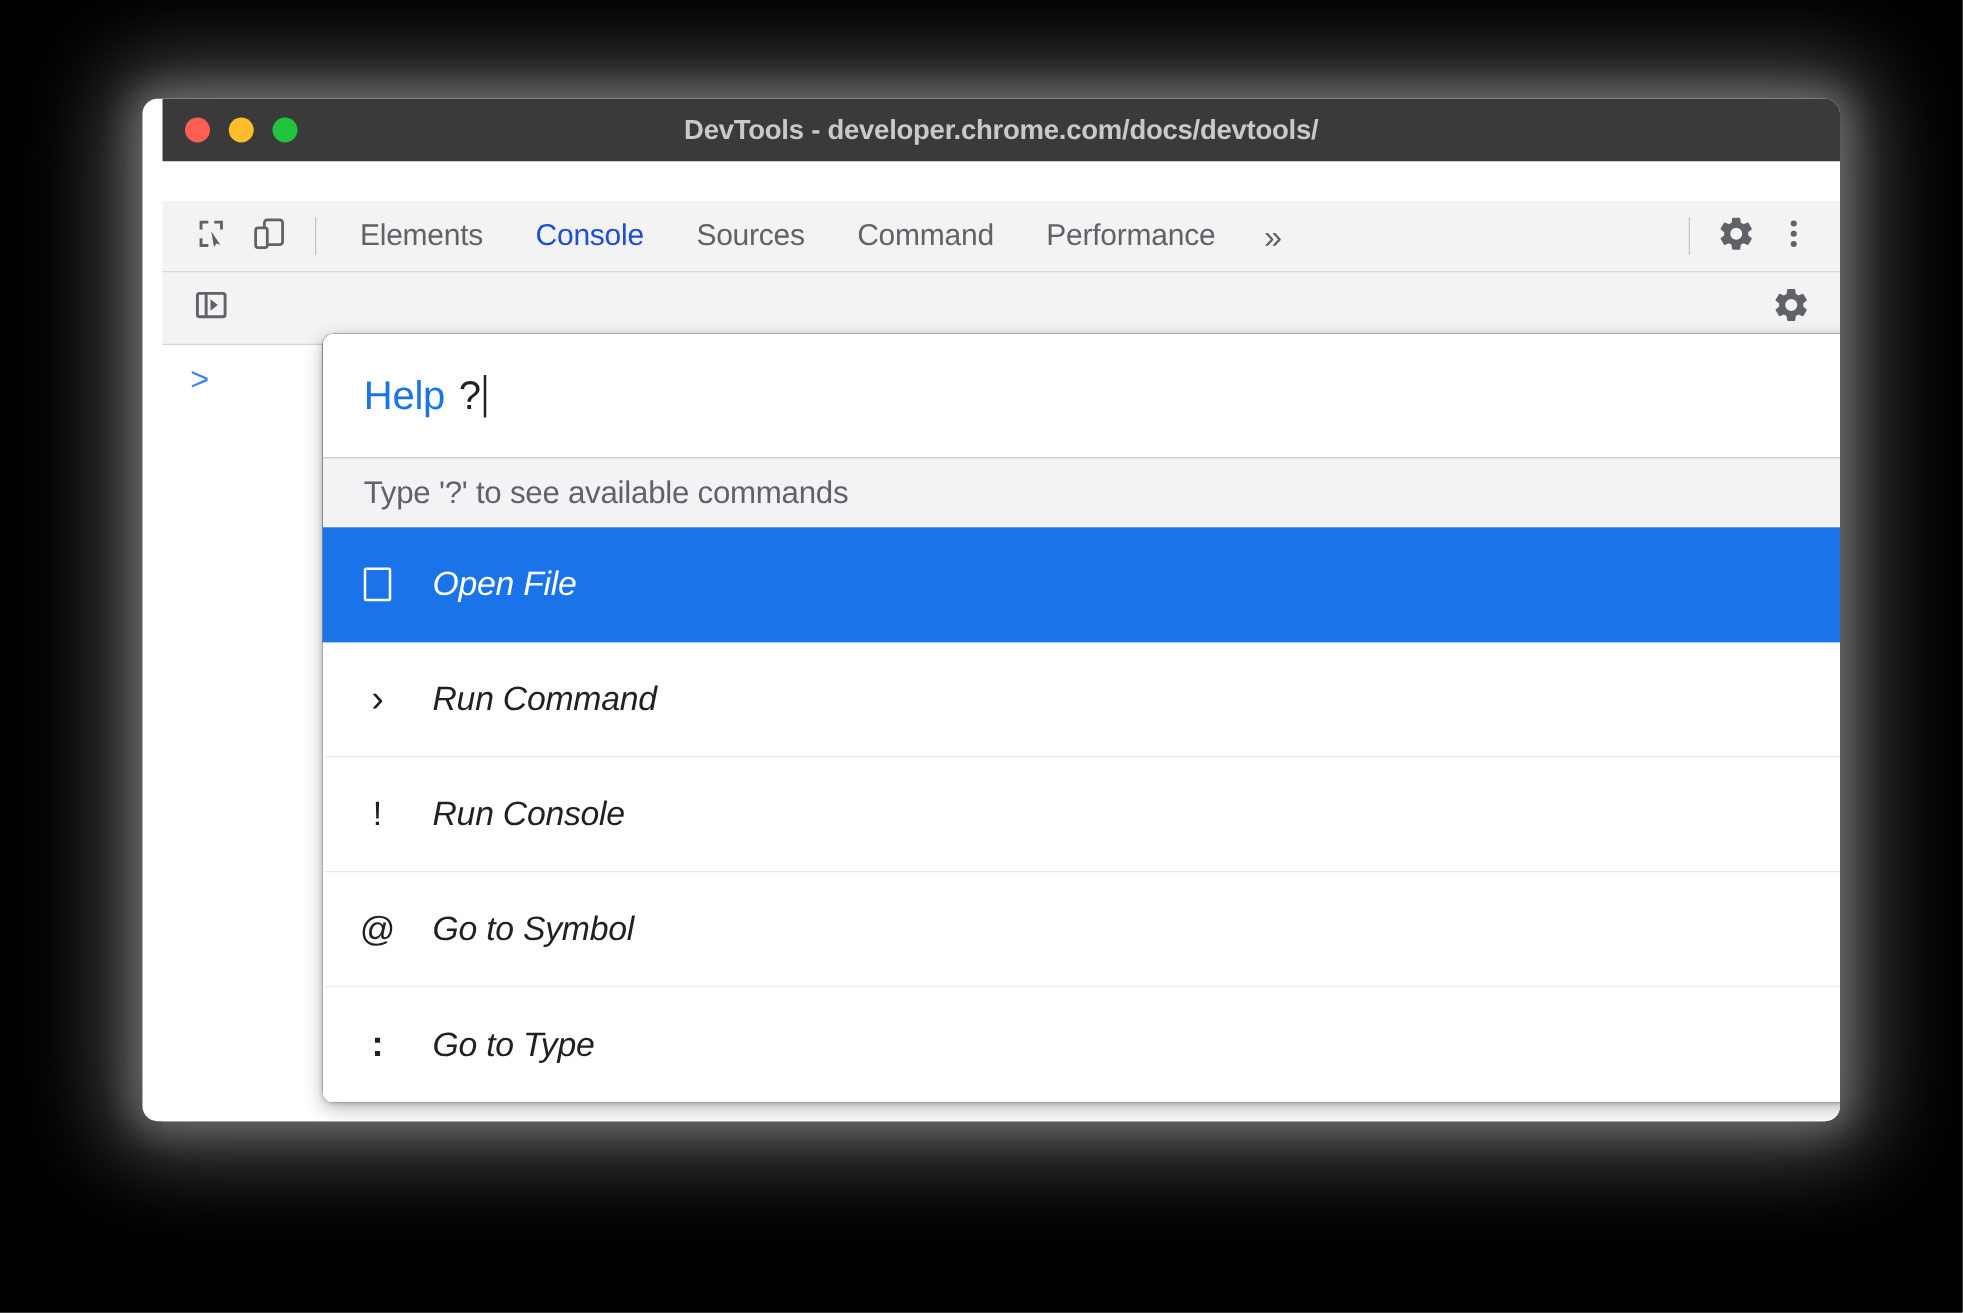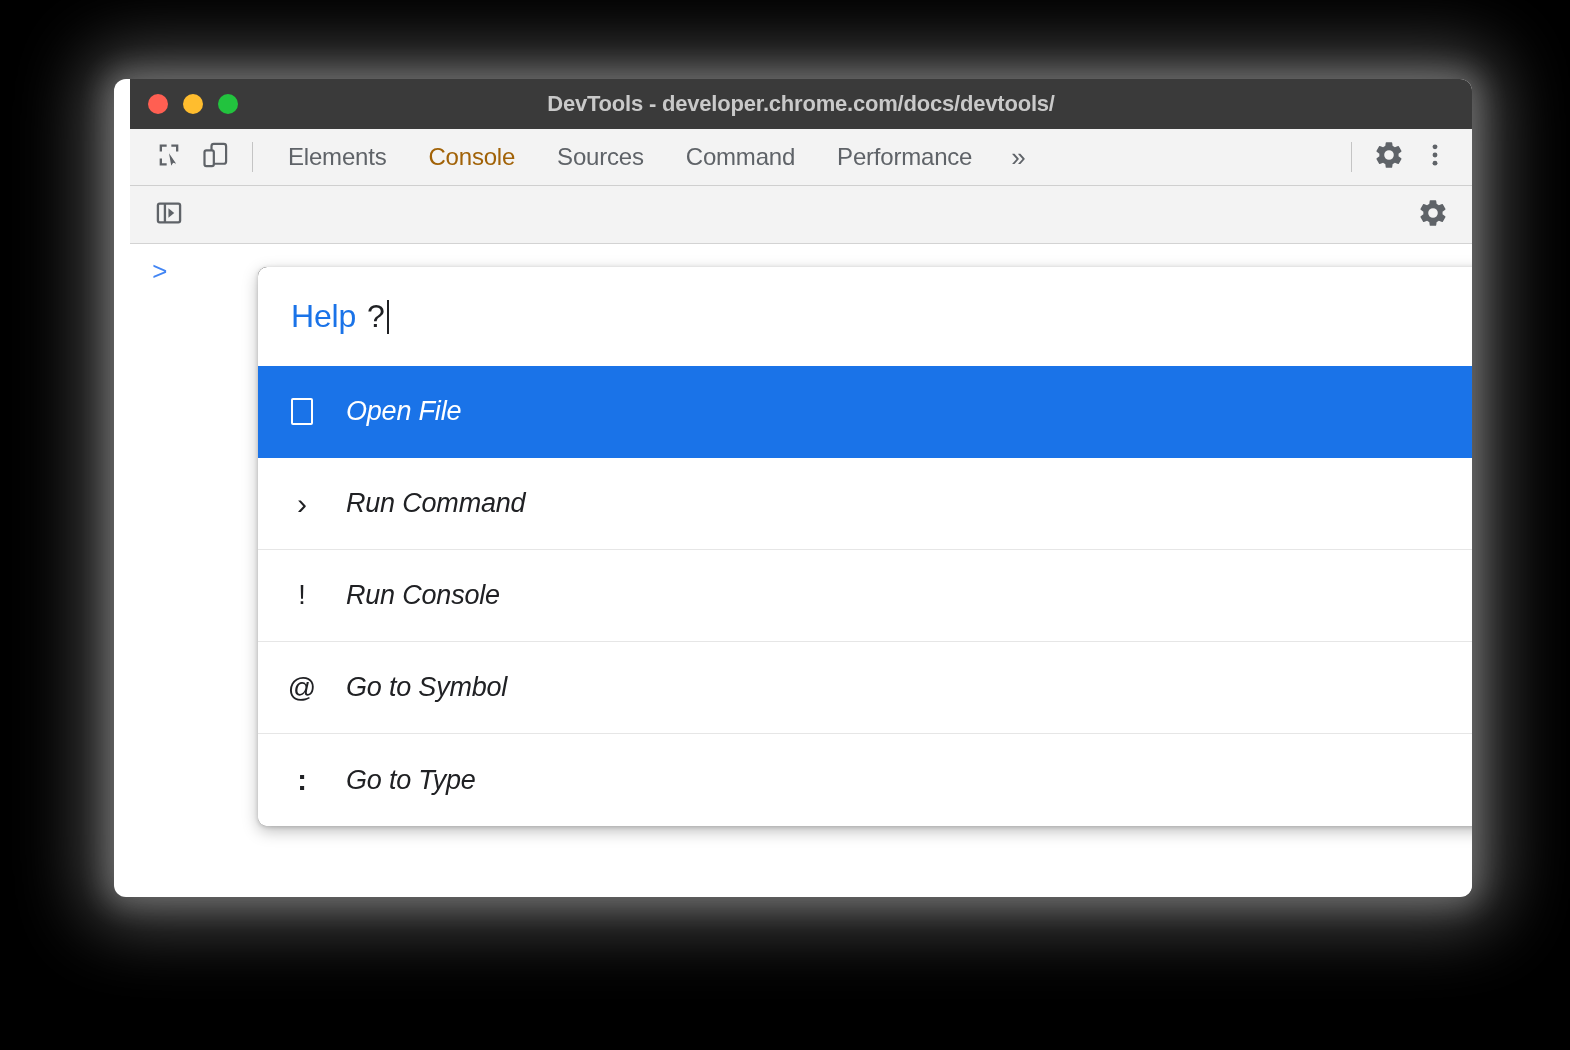--- a/index.html
+++ b/index.html
@@ -69,20 +69,21 @@
   
   .dt-toolbar {
     position: relative;
     height: 57px;
     background: #f3f3f3;
     border-bottom: 1px solid #cfcfcf;
     display: flex;
     align-items: center;
     padding: 0 14px 0 16px;
     box-sizing: border-box;
+    margin-top: 32px;
   }
   .tb-icon-btn {
     width: 46px;
     height: 44px;
     display: flex;
     align-items: center;
     justify-content: center;
     flex: none;
   }
   .tb-divider {
@@ -97,21 +98,21 @@
     align-items: center;
   }
   .tab {
     font-size: 24px;
     color: #5f6368;
     padding: 0 21px;
     white-space: nowrap;
     letter-spacing: -0.2px;
   }
   .tab.active {
-    color: #a16207;
+    color: #1d4ed8;
   }
   .tab.more {
     font-size: 26px;
     color: #5f6368;
     padding: 0 18px;
   }
   .tb-spacer { flex: 1 1 auto; }
   .tb-right {
     display: flex;
     align-items: center;
@@ -342,20 +343,23 @@
   </div>
 
   <div class="command-menu">
 
     <div class="cm-input-row">
       <span class="cm-prefix">Help</span>
       <span class="cm-query">?</span>
       <span class="cm-caret"></span>
     </div>
 
+    <div class="cm-hint-row">
+      <span class="cm-hint-text">Type '?' to see available commands</span>
+    </div>
 
     <div class="cm-list">
 
       <div class="cm-item selected">
         <span class="cm-item-icon">
           <span class="glyph-square"></span>
         </span>
         <span class="cm-item-label">Open File</span>
       </div>
 

